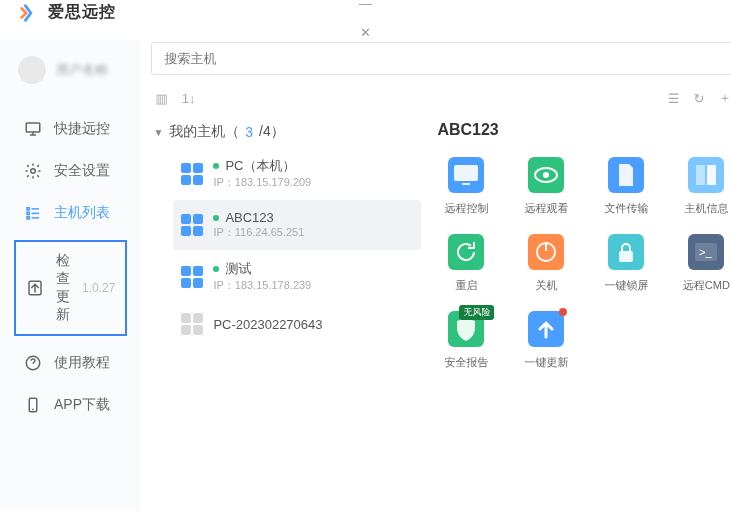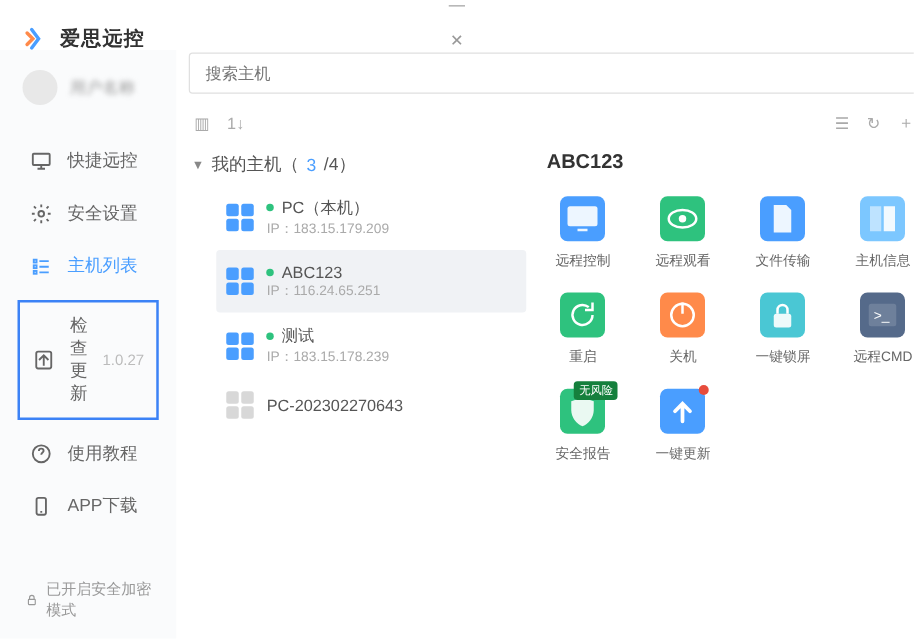--- a/index.html
+++ b/index.html
@@ -5,21 +5,21 @@
     * { margin: 0; padding: 0; box-sizing: border-box; font-family: "Microsoft YaHei", -apple-system, sans-serif; }
     body { width: 731px; height: 511px; background: #fff; display: flex; flex-direction: column; overflow: hidden; font-size: 13px; color: #333; }
     
     .titlebar { height: 40px; display: flex; align-items: center; justify-content: flex-end; padding: 0 12px; gap: 14px; flex-direction: column; }
     .titlebar .guide-link { color: #4a9eff; cursor: pointer; margin-right: 6px; }
     .titlebar .ctrl { width: 16px; height: 16px; cursor: pointer; color: #999; display: flex; align-items: center; justify-content: center; }
     
     .main { flex: 1; display: flex; min-height: 0; }
     
     .sidebar { width: 188px; background: #fafbfc; display: flex; flex-direction: column; padding-top: 0; }
-    .logo { display: flex; align-items: flex-end; gap: 8px; padding: 0 18px; height: 40px; margin-top: -38px; margin-bottom: 4px; }
+    .logo { display: flex; align-items: flex-start; gap: 8px; padding: 0 18px; height: 40px; margin-top: -38px; margin-bottom: 4px; }
     .logo-mark { width: 22px; height: 22px; position: relative; }
     .logo-text { font-size: 16px; font-weight: 600; color: #333; letter-spacing: 1px; }
     .user-row { padding: 10px 18px 16px; display: flex; align-items: center; gap: 10px; }
     .user-avatar { width: 28px; height: 28px; border-radius: 50%; background: #e8e8e8; }
     .user-name { color: #999; filter: blur(2px); }
     
     .nav { flex: 1; padding-top: 8px; }
     .nav-item { display: flex; align-items: center; gap: 12px; padding: 12px 24px; cursor: pointer; color: #666; font-size: 14px; }
     .nav-item.active { color: #4a9eff; }
     .nav-item .icon { width: 18px; height: 18px; display: flex; align-items: center; justify-content: center; }
@@ -140,27 +140,20 @@
       <div class="nav-item">
         <span class="icon">
             <svg viewBox="0 0 24 24" width="18" height="18" fill="none" stroke="currentColor" stroke-width="2">
               <rect x="7" y="3" width="10" height="18" rx="2"></rect>
               <line x1="11" y1="18" x2="13" y2="18"></line>
             </svg>
           </span>
         <span>APP下载</span>
       </div>
     </nav>
-    <div class="security-footer">
-      <svg viewBox="0 0 24 24" width="14" height="14" fill="none" stroke="currentColor" stroke-width="2">
-          <rect x="6" y="11" width="12" height="9" rx="1"></rect>
-          <path d="M8 11V8a4 4 0 118 0v3"></path>
-        </svg>
-      <span>已开启安全加密模式</span>
-    </div>
   </aside>
 
   <section class="content">
     <div class="search-row">
       <input class="search-input" placeholder="搜索主机" style="">
     </div>
     <div class="toolbar">
       <span class="tb-icon">▥</span>
       <span class="tb-icon">1↓</span>
       <span class="sp"></span>

